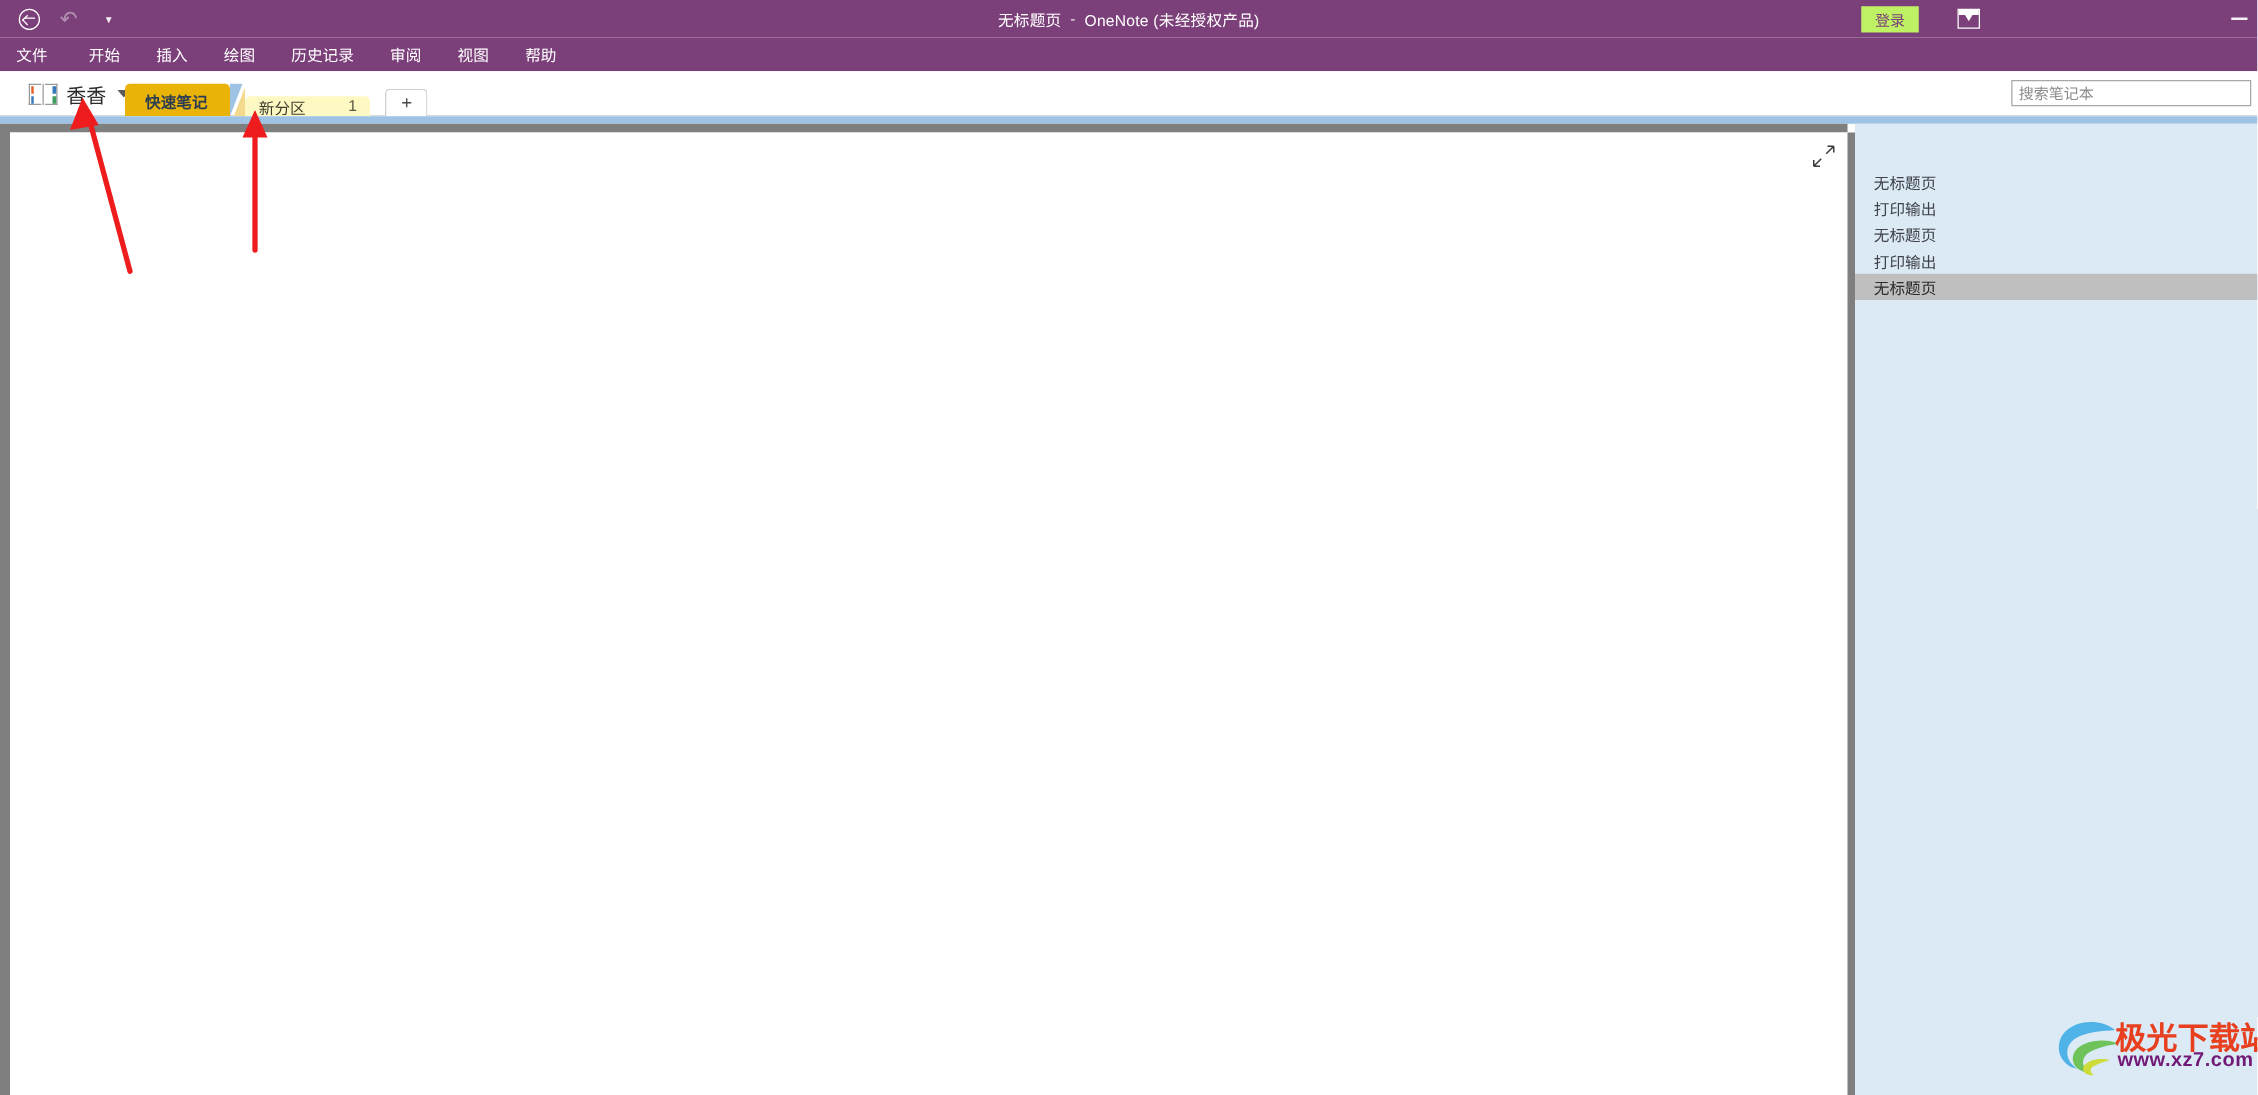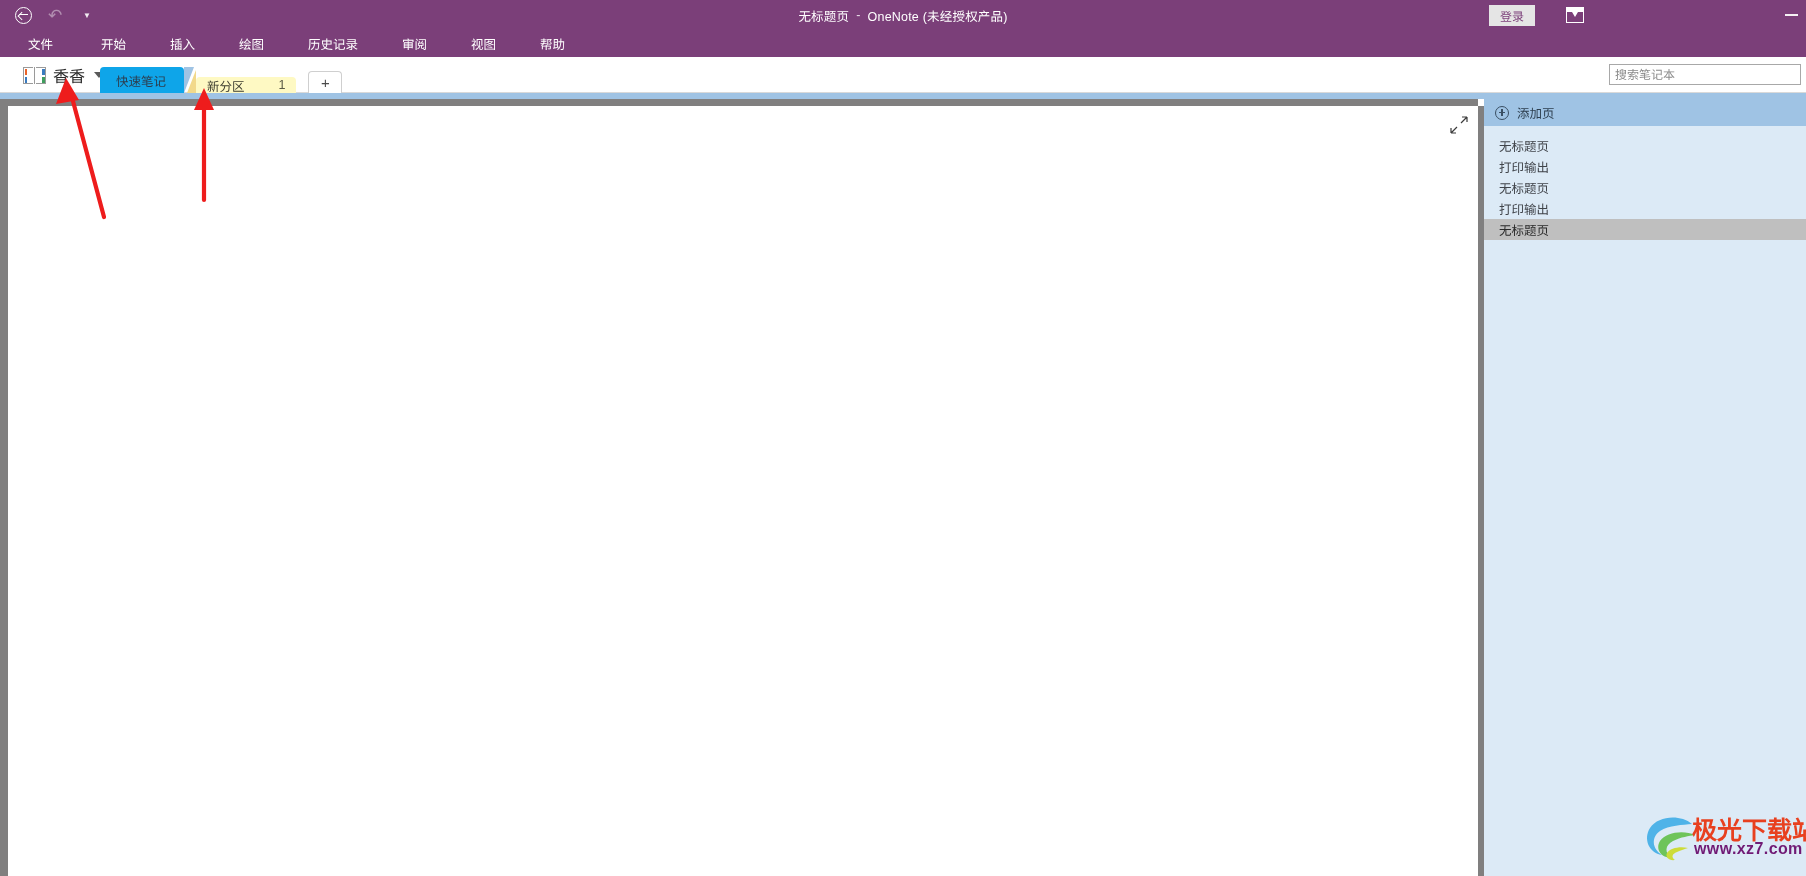--- a/index.html
+++ b/index.html
@@ -82,21 +82,21 @@
     white-space: nowrap;
     pointer-events: none;
   }
   .win-title .dash { margin: 0 7px; opacity: .85; }
 
   .signin-btn {
     position: absolute;
     right: 271px; top: 5px;
     height: 21px;
     padding: 0 11px;
-    background: #e5e5e5;
+    background: #bef264;
     color: #7b3f79;
     font-size: 12px;
     display: flex; align-items: center; justify-content: center;
     border: none;
     cursor: pointer;
     font-family: inherit;
   }
 
   .ribbon-opts {
     position: absolute;
@@ -142,21 +142,20 @@
     align-items: center;
     padding-left: 13px;
   }
   .menu-item {
     color: #ffffff;
     font-size: 12.5px;
     padding: 0 0;
     margin-right: 29px;
     cursor: pointer;
     white-space: nowrap;
-    margin-left: 15px;
   }
   .menu-item:first-child { margin-right: 33px; }
 
   
   .tabbar {
     position: absolute;
     left: 0; top: 57px;
     width: 1806px; height: 36px;
     background: #ffffff;
     border-bottom: 1px solid #d9d9d9;
@@ -227,24 +226,25 @@
     align-items: center;
     padding: 0 14px 0 14px;
     font-size: 12.5px;
     color: #3b3b3b;
     white-space: nowrap;
     cursor: pointer;
     border-top-left-radius: 4px;
     border-top-right-radius: 4px;
   }
   .sec-tab.quick {
-    background: #0ea5e9;
+    background: #eab308;
     padding: 0 18px 0 16px;
     color: #2c3e50;
     height: 26px;
+    font-weight: bold;
   }
   .sec-tab.quick::after {
     content: "";
     position: absolute;
     right: -10px; top: 0;
     width: 0; height: 0;
     border-left: 10px solid #9fc3e4;
     border-bottom: 26px solid transparent;
   }
   .sec-tab.newsec {
@@ -541,24 +541,20 @@
       <svg class="expand-ico" viewBox="0 0 18 18">
         <path d="M17 1 L11 7 M17 1 L17 6 M17 1 L12 1" stroke="#3a3a3a" stroke-width="1.2" fill="none"></path>
         <path d="M1 17 L7 11 M1 17 L1 12 M1 17 L6 17" stroke="#3a3a3a" stroke-width="1.2" fill="none"></path>
       </svg>
     </div>
 
     <div class="pagelist-divider"></div>
 
     <div class="pagelist">
 
-      <div class="addpage-row">
-        <span class="plus-circle"></span>
-        <span class="addpage-label">添加页</span>
-      </div>
 
       <div class="pl-items">
         <div class="pl-item">
           <span>无标题页</span>
         </div>
         <div class="pl-item">
           <span>打印输出</span>
         </div>
         <div class="pl-item">
           <span>无标题页</span>

